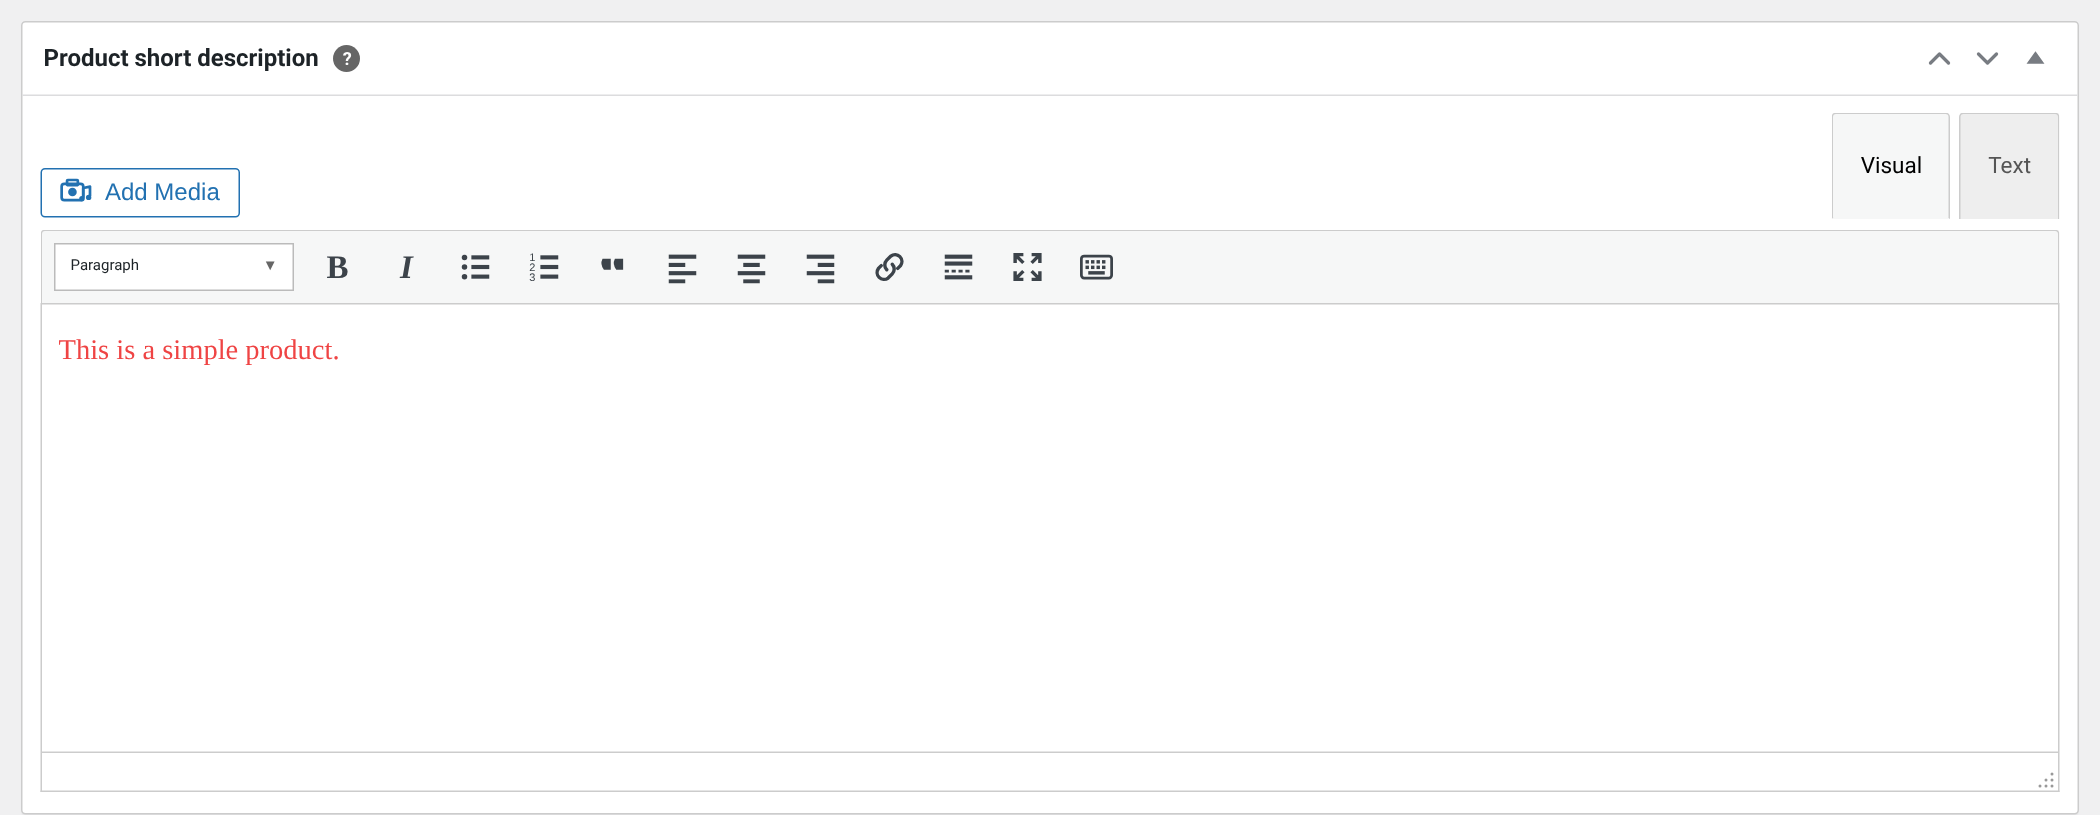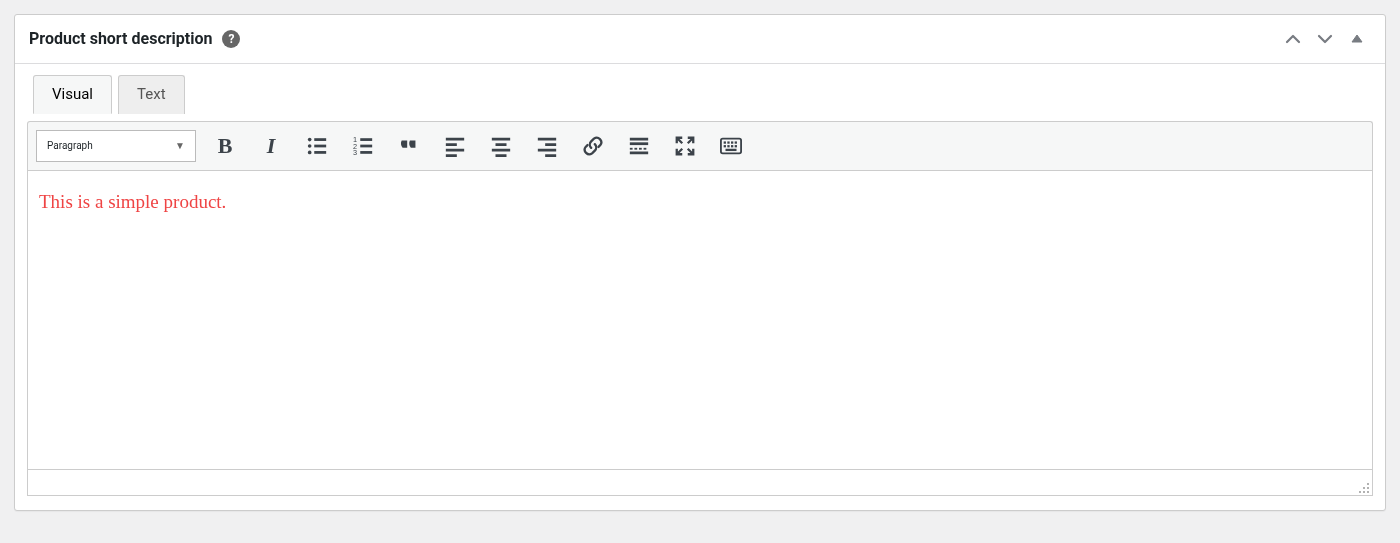--- a/index.html
+++ b/index.html
@@ -95,21 +95,21 @@
   .add-media-btn .cam-icon svg{width:22px;height:18px;}
   .editor-tabs{
     display:flex;
     position:relative;
     top:1px;
   }
   .editor-tab{
     border:1px solid var(--border);
     background:var(--grey-bg2);
     color:#555;
-    padding:8px 18px;
+    padding:24px 18px;
     font-size:15px;
     cursor:pointer;
     margin-left:6px;
     border-top-left-radius:3px;
     border-top-right-radius:3px;
     border-bottom:none;
   }
   .editor-tab.active{
     background:var(--grey-bg);
     color:#000;
@@ -209,20 +209,33 @@
     <span class="hdr-btn">
       <svg viewBox="0 0 16 16">
           <path d="M3 11 L13 11 L8 4 Z"></path>
         </svg>
     </span>
   </div>
 
   <div class="metabox-body">
 
     <div class="media-row">
+      <button type="button" class="add-media-btn">
+        <span class="cam-icon">
+          <svg viewBox="0 0 24 20">
+            <rect x="1" y="4" width="16" height="12" rx="2" fill="none" stroke="#2271b1" stroke-width="2"></rect>
+            <rect x="5" y="1" width="8" height="4" rx="1" fill="none" stroke="#2271b1" stroke-width="2"></rect>
+            <circle cx="9" cy="10" r="3.2" fill="#2271b1"></circle>
+            <path d="M17 14 L17 7 L22 6 L22 13" fill="none" stroke="#2271b1" stroke-width="2" stroke-linejoin="round"></path>
+            <circle cx="16" cy="15" r="2" fill="#2271b1"></circle>
+            <circle cx="21" cy="14" r="2" fill="#2271b1"></circle>
+          </svg>
+        </span>
+        <span>Add Media</span>
+      </button>
 
       <div class="editor-tabs">
         <div class="editor-tab active">Visual</div>
         <div class="editor-tab">Text</div>
       </div>
     </div>
 
     <div class="editor-toolbar">
       <div class="format-select">
         <span>Paragraph</span>

